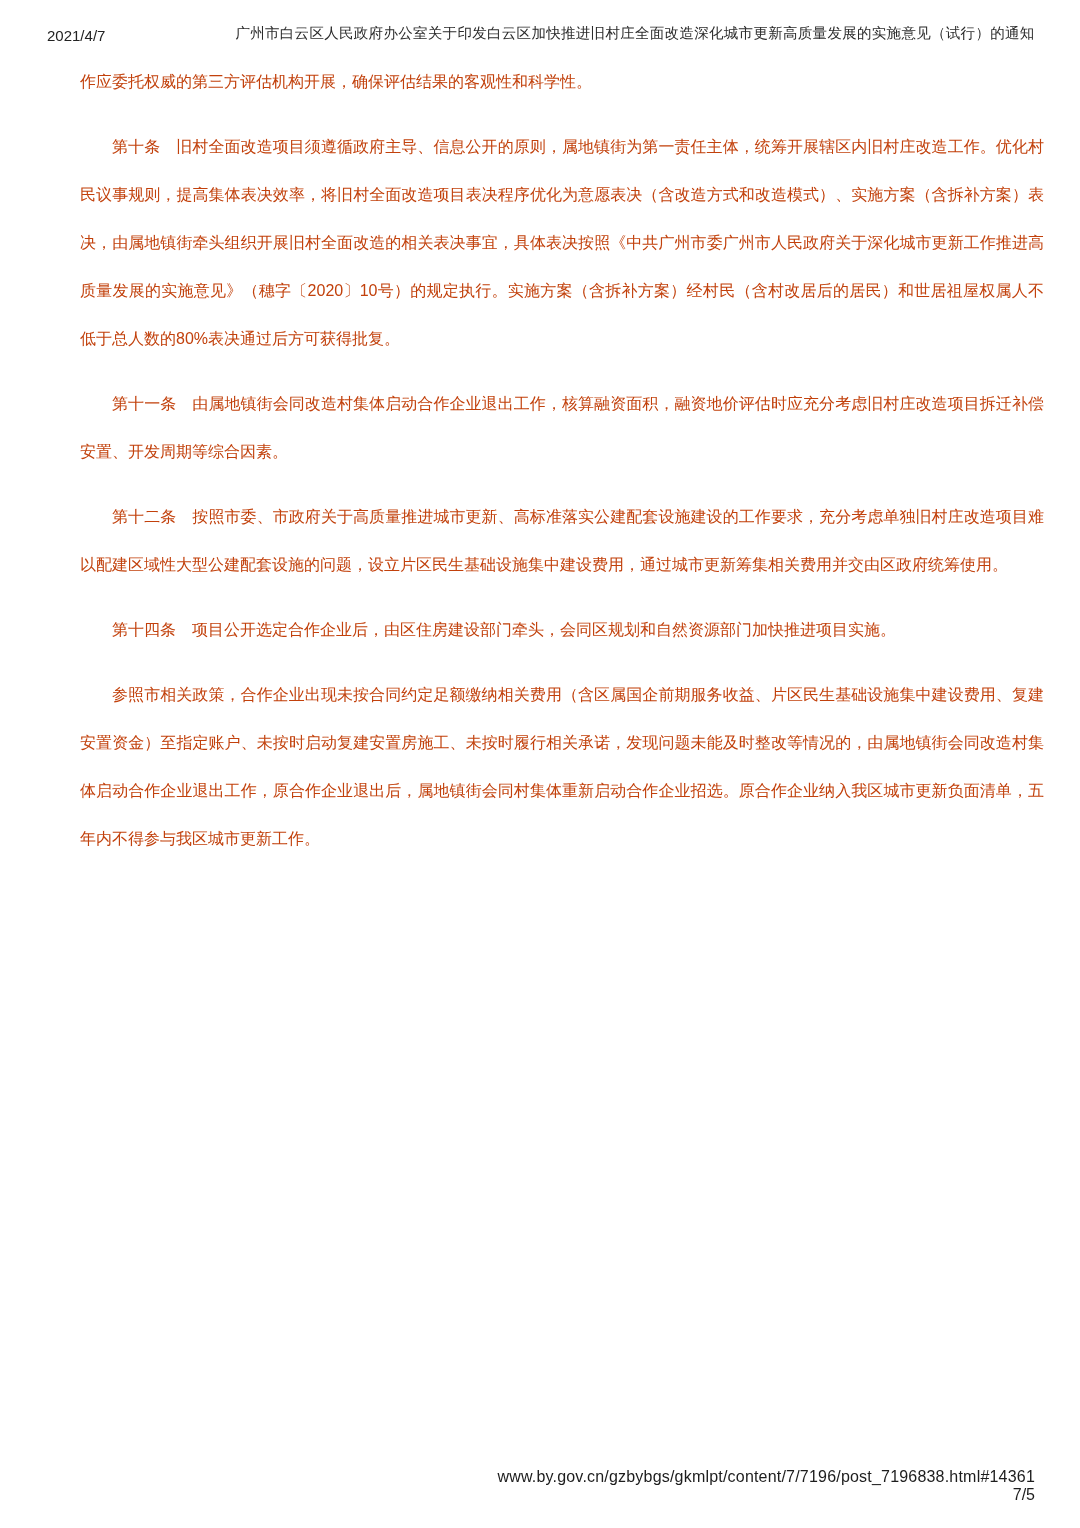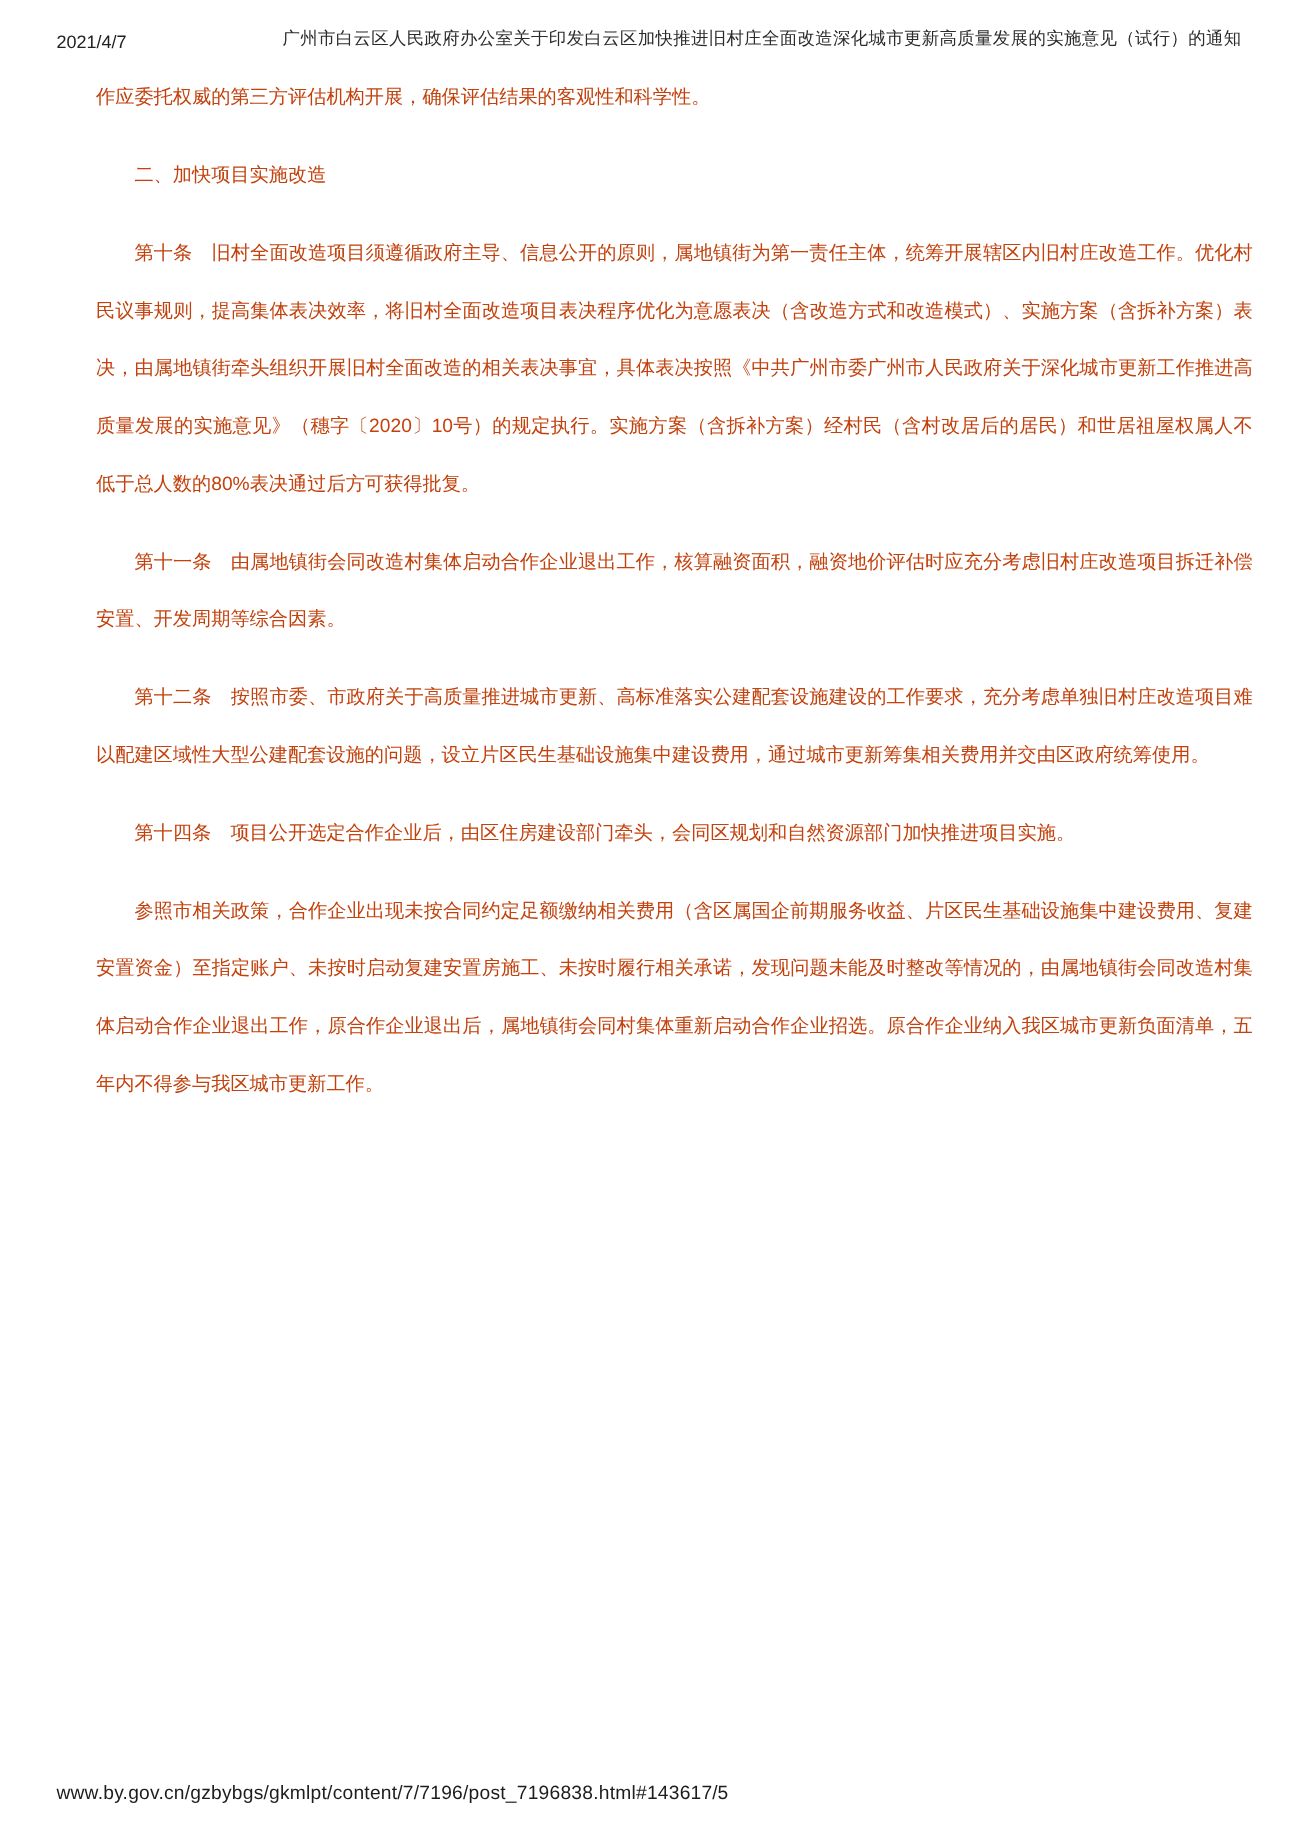--- a/index.html
+++ b/index.html
@@ -52,41 +52,41 @@
   }
   .doc-body p.indent {
     text-indent: 2em;
   }
   .footer {
     position: absolute;
     left: 47px;
     right: 45px;
     bottom: 24px;
     display: flex;
-    justify-content: flex-start;
+    justify-content: flex-end;
     align-items: flex-end;
     font-size: 16px;
     color: #1d1d1d;
+    flex-direction: column;
   }
   .footer .url { letter-spacing: 0.2px; }
   .footer .pageno { font-size: 16px; }
 </style>
 </head>
 <body>
 
 <div class="page">
 
   <div class="header">
     <span class="date">2021/4/7</span>
     <span class="title">广州市白云区人民政府办公室关于印发白云区加快推进旧村庄全面改造深化城市更新高质量发展的实施意见（试行）的通知</span>
   </div>
 
   <div class="doc-body" id="doc-body">
       <p class="para">作应委托权威的第三方评估机构开展，确保评估结果的客观性和科学性。</p>
-      <p class="para indent">二、加快项目实施改造</p>
       <p class="para indent">第十条　旧村全面改造项目须遵循政府主导、信息公开的原则，属地镇街为第一责任主体，统筹开展辖区内旧村庄改造工作。优化村民议事规则，提高集体表决效率，将旧村全面改造项目表决程序优化为意愿表决（含改造方式和改造模式）、实施方案（含拆补方案）表决，由属地镇街牵头组织开展旧村全面改造的相关表决事宜，具体表决按照《中共广州市委广州市人民政府关于深化城市更新工作推进高质量发展的实施意见》（穗字〔2020〕10号）的规定执行。实施方案（含拆补方案）经村民（含村改居后的居民）和世居祖屋权属人不低于总人数的80%表决通过后方可获得批复。</p>
       <p class="para indent">第十一条　由属地镇街会同改造村集体启动合作企业退出工作，核算融资面积，融资地价评估时应充分考虑旧村庄改造项目拆迁补偿安置、开发周期等综合因素。</p>
       <p class="para indent">第十二条　按照市委、市政府关于高质量推进城市更新、高标准落实公建配套设施建设的工作要求，充分考虑单独旧村庄改造项目难以配建区域性大型公建配套设施的问题，设立片区民生基础设施集中建设费用，通过城市更新筹集相关费用并交由区政府统筹使用。</p>
       <p class="para indent">第十四条　项目公开选定合作企业后，由区住房建设部门牵头，会同区规划和自然资源部门加快推进项目实施。</p>
       <p class="para indent">参照市相关政策，合作企业出现未按合同约定足额缴纳相关费用（含区属国企前期服务收益、片区民生基础设施集中建设费用、复建安置资金）至指定账户、未按时启动复建安置房施工、未按时履行相关承诺，发现问题未能及时整改等情况的，由属地镇街会同改造村集体启动合作企业退出工作，原合作企业退出后，属地镇街会同村集体重新启动合作企业招选。原合作企业纳入我区城市更新负面清单，五年内不得参与我区城市更新工作。</p>
     </div>
 
   <div class="footer">
     <span class="url">www.by.gov.cn/gzbybgs/gkmlpt/content/7/7196/post_7196838.html#14361</span>
     <span class="pageno">7/5</span>

